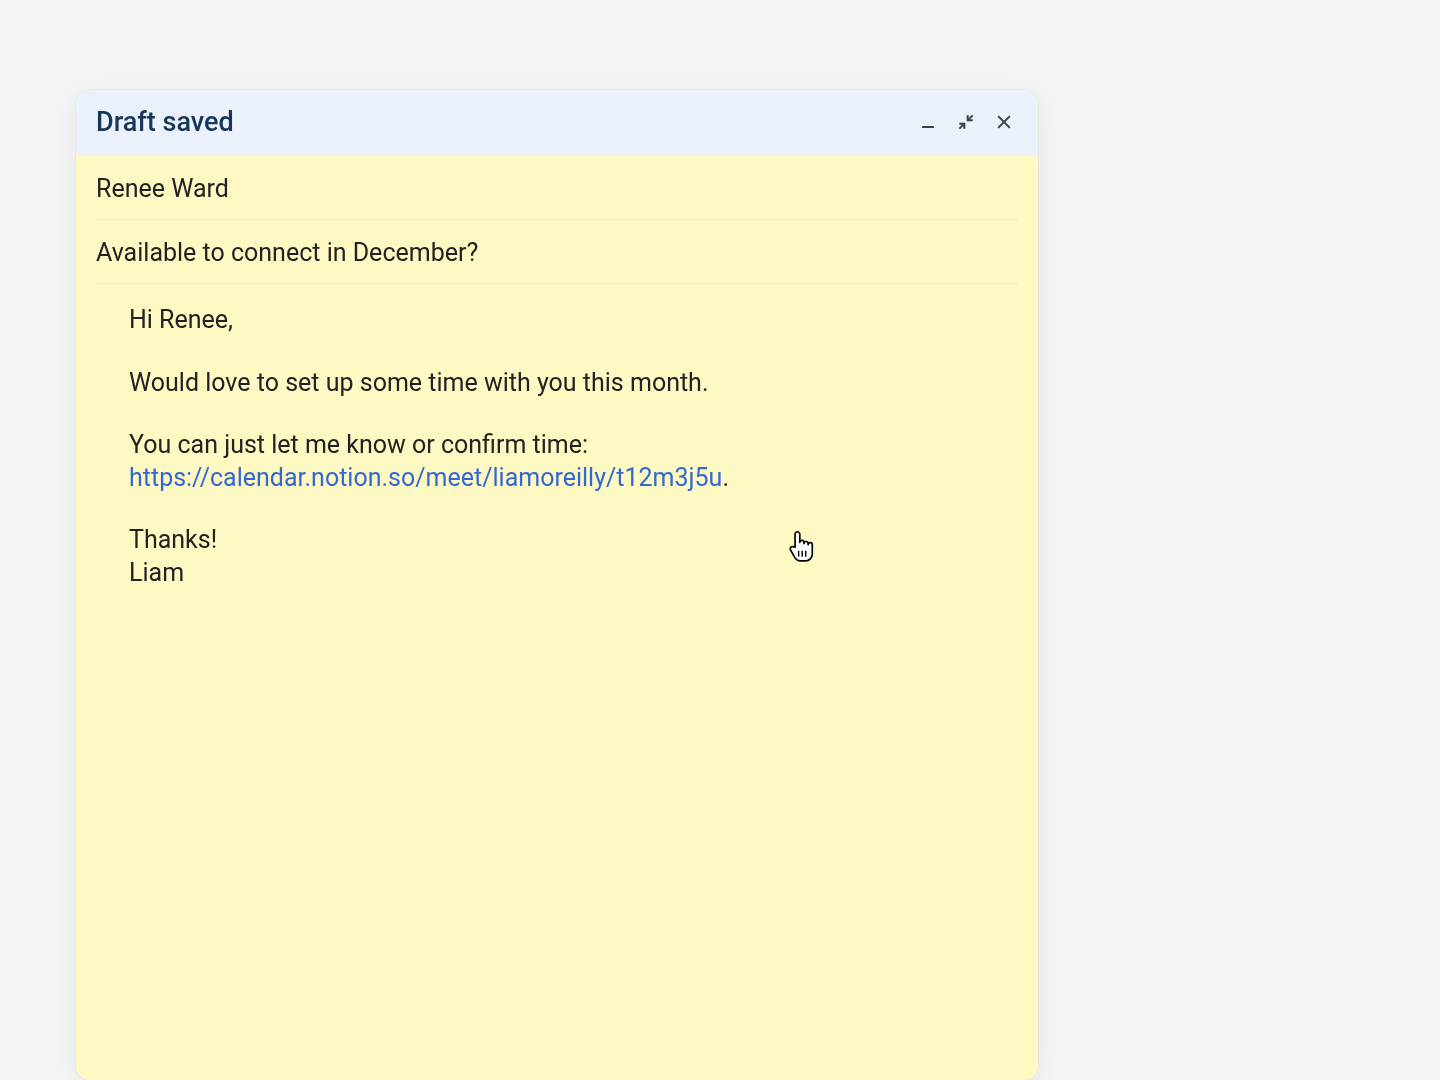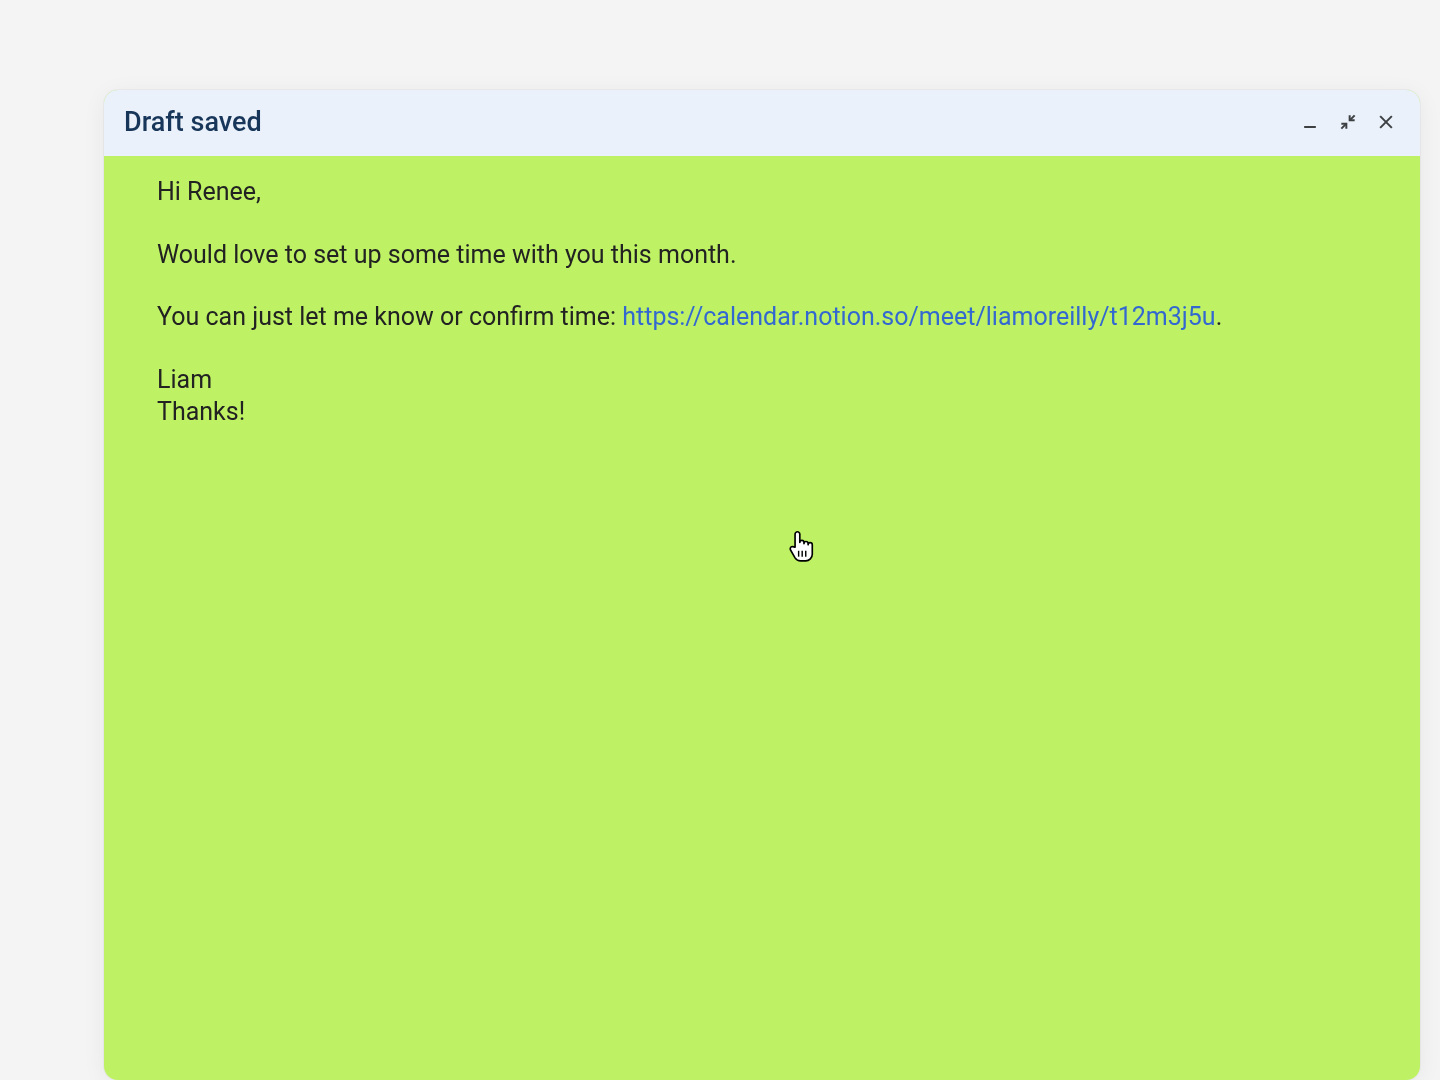--- a/index.html
+++ b/index.html
@@ -10,25 +10,25 @@
     body {
       width: 1440px;
       height: 1080px;
       background: #f4f4f4;
       font-family: -apple-system, BlinkMacSystemFont, "Segoe UI", Roboto, Helvetica, Arial, sans-serif;
       position: relative;
       overflow: hidden;
     }
     .compose-window {
       position: absolute;
-      left: 104px;
+      left: 76px;
       top: 90px;
-      width: 1316px;
+      width: 962px;
       height: 990px;
-      background: #bef264;
+      background: #fef9c3;
       border-radius: 14px;
       box-shadow: 0 4px 24px rgba(0,0,0,0.06), 0 0 0 1px rgba(0,0,0,0.03);
       overflow: hidden;
     }
     .compose-header {
       background: #eaf1fa;
       padding: 16px 20px 18px 20px;
       display: flex;
       align-items: center;
       justify-content: space-between;
@@ -121,30 +121,34 @@
       </div>
       <div class="ctrl">
         <svg viewBox="0 0 24 24" width="20" height="20">
           <line x1="5" y1="5" x2="19" y2="19"></line>
           <line x1="19" y1="5" x2="5" y2="19"></line>
         </svg>
       </div>
     </div>
   </div>
 
+  <div class="fields">
+    <div class="field-row">Renee Ward</div>
+    <div class="field-row">Available to connect in December?</div>
+  </div>
 
   <div class="body-area">
     <p class="body-para">Hi Renee,</p>
     <p class="body-para">Would love to set up some time with you this month.</p>
     <p class="body-para">
       <span>You can just let me know or confirm time: </span><a class="body-link">https://calendar.notion.so/meet/liamoreilly/t12m3j5u</a><span>.</span>
     </p>
     <div class="body-para">
+      <div class="sig-line">Thanks!</div>
       <div class="sig-line">Liam</div>
-      <div class="sig-line">Thanks!</div>
     </div>
   </div>
 </div>
 
 <svg class="cursor-pointer-icon" viewBox="0 0 32 32">
   <path d="M13 4 C12 4 11 5 11 6 L11 17 C10 16.5 9 16.2 8 16.7 C7 17.2 6.6 18.4 7.2 19.4 L11 26 C12 27.5 13.5 28.5 15.5 28.5 L20 28.5 C23 28.5 25.5 26 25.5 23 L25.5 15 C25.5 14 24.7 13.2 23.7 13.2 C22.7 13.2 22 14 22 15 L22 14 C22 13 21.2 12.2 20.2 12.2 C19.2 12.2 18.5 13 18.5 14 L18.5 13 C18.5 12 17.7 11.2 16.7 11.2 C15.7 11.2 15 12 15 13 L15 6 C15 5 14 4 13 4 Z" fill="#ffffff" stroke="#000000" stroke-width="1.4" stroke-linejoin="round"></path>
   <line x1="14" y1="20" x2="14" y2="25" stroke="#000" stroke-width="1.2"></line>
   <line x1="17" y1="20" x2="17" y2="25" stroke="#000" stroke-width="1.2"></line>
   <line x1="20" y1="20" x2="20" y2="25" stroke="#000" stroke-width="1.2"></line>
 </svg>

